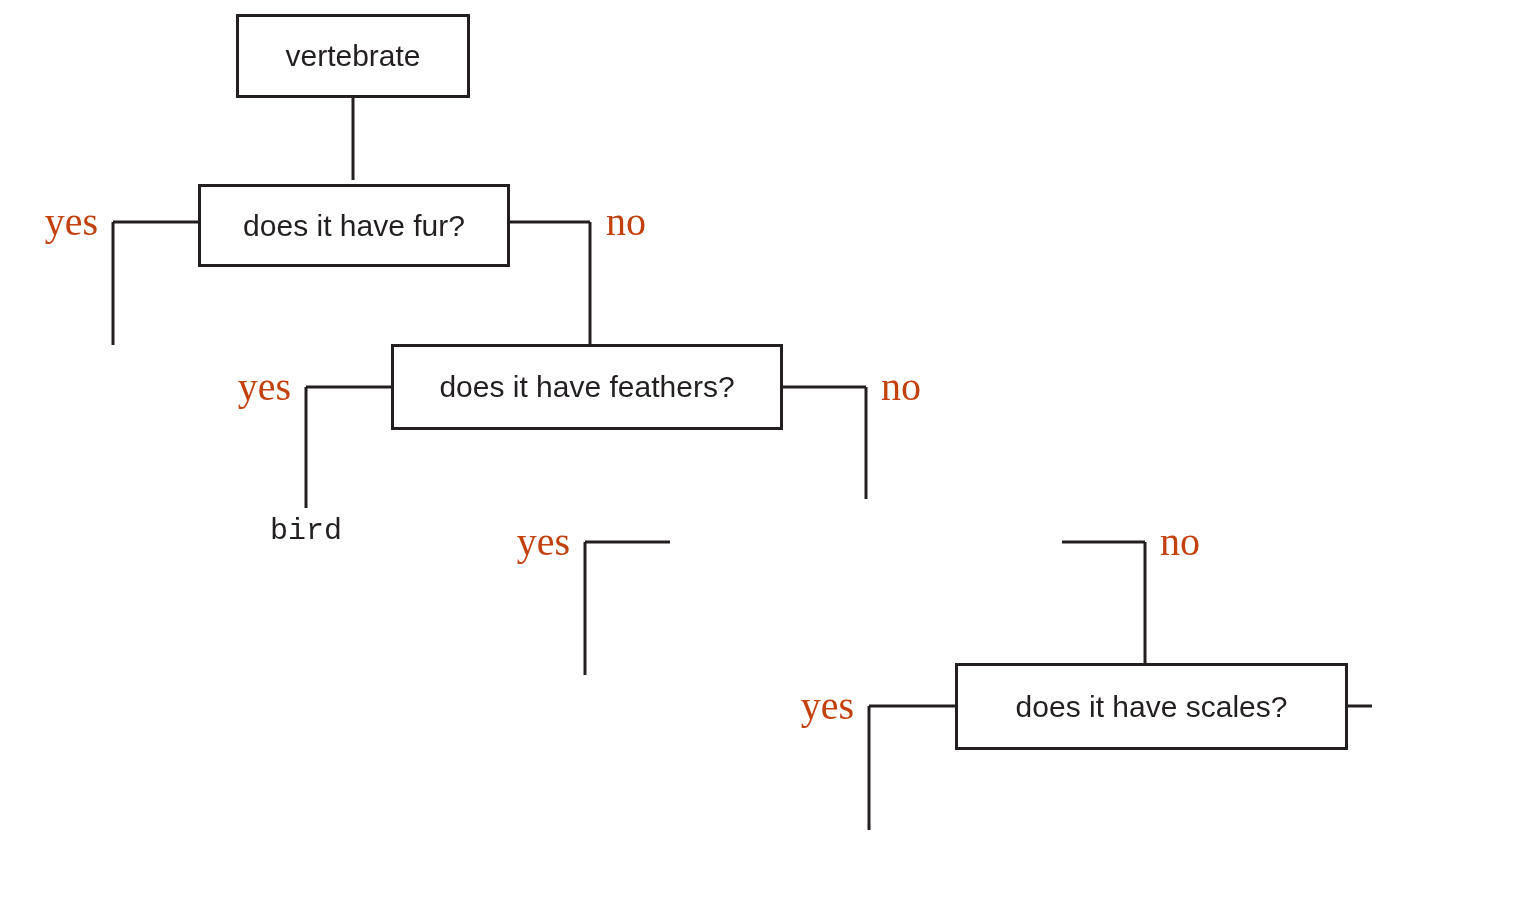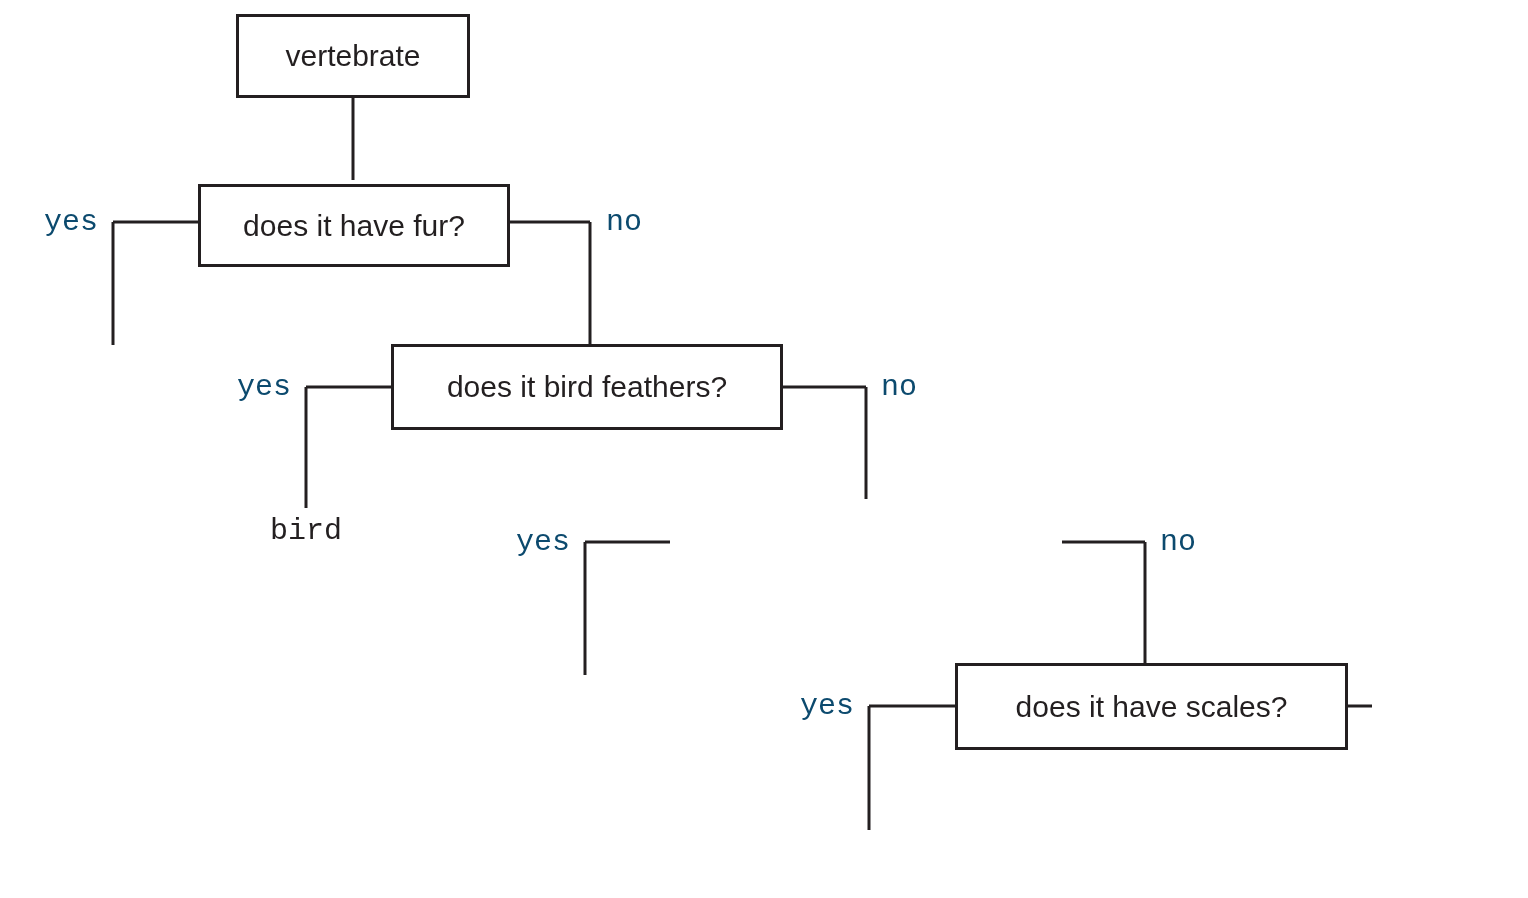--- a/index.html
+++ b/index.html
@@ -37,24 +37,24 @@
   }
   .node-label {
     font-family: "Liberation Sans", sans-serif;
     font-size: 30px;
     line-height: 1;
     color: #231f20;
     white-space: nowrap;
   }
   .edge-label {
     position: absolute;
-    font-family: Liberation Mono, monospace;
-    font-size: 30px;
+    font-family: Liberation Serif, serif;
+    font-size: 40px;
     line-height: 1;
-    color: #0c4a6e;
+    color: #c2410c;
     white-space: nowrap;
   }
   .leaf-label {
     position: absolute;
     font-family: Liberation Mono, monospace;
     font-size: 30px;
     line-height: 1;
     color: #231f20;
     white-space: nowrap;
   }
@@ -100,21 +100,21 @@
 
   <div class="node-box" style="left:236px; top:14px; width:234px; height:84px;">
     <span class="node-label">vertebrate</span>
   </div>
 
   <div class="node-box" style="left:198px; top:184px; width:312px; height:83px;">
     <span class="node-label">does it have fur?</span>
   </div>
 
   <div class="node-box" style="left:391px; top:344px; width:392px; height:86px;">
-    <span class="node-label">does it bird feathers?</span>
+    <span class="node-label">does it have feathers?</span>
   </div>
 
 
   <div class="node-box" style="left:955px; top:663px; width:393px; height:87px;text-align:center;">
     <span class="node-label">does it have scales?</span>
   </div>
 
   <span class="edge-label lbl-left" style="left:98px; top:222px;">yes</span>
 
   <span class="edge-label lbl-right" style="left:606px; top:222px;">no</span>

